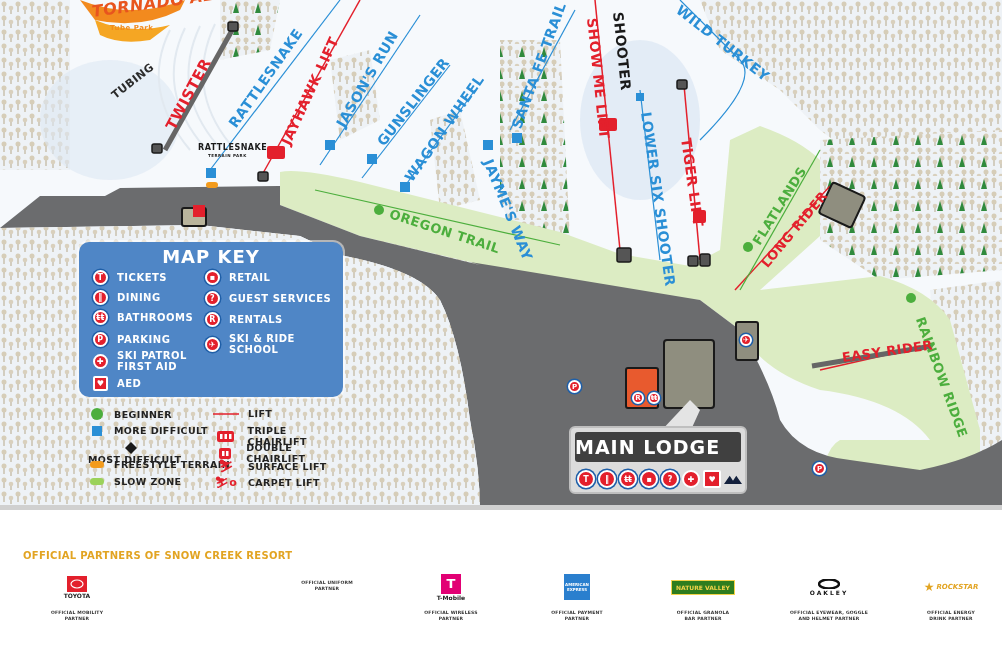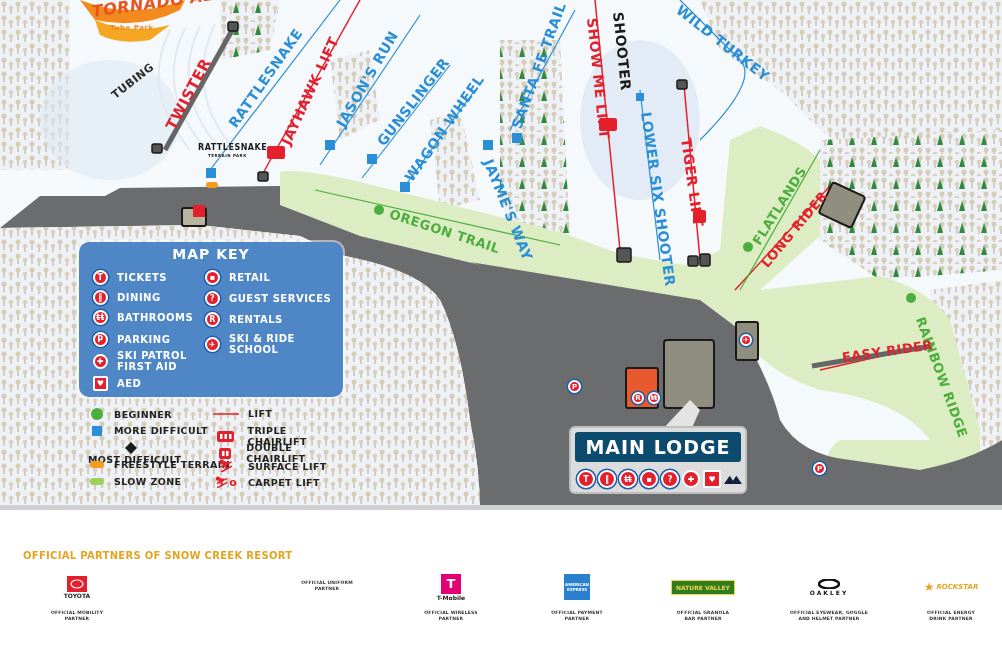--- a/index.html
+++ b/index.html
@@ -7,32 +7,32 @@
   #map { position: absolute; left: 0; top: 0; width: 1002px; height: 510px; overflow: hidden; background: #f4f7fb; }
   #map svg.base { position: absolute; left: 0; top: 0; }
   .trail-label { position: absolute; font-weight: bold; font-size: 14px; white-space: nowrap; transform-origin: left center; letter-spacing: 0.5px; }
   .blue { color: #2a8fd6; }
   .red { color: #e3202c; }
   .green { color: #4cae3d; }
   .black { color: #1a1a1a; }
   .dark { color: #2b2b2b; }
 
   #map-key { position: absolute; left: 79px; top: 242px; width: 264px; height: 155px; background: #4f86c6; border-radius: 10px; box-shadow: 0 0 0 2px rgba(255,255,255,0.5); }
-  #map-key .key-title { position: absolute; left: 0; width: 100%; top: 4px; text-align: center; color: #fff; font-weight: bold; font-size: 14px; letter-spacing: 1px; }
+  #map-key .key-title { position: absolute; left: 0; width: 100%; top: 4px; text-align: center; color: #fff; font-weight: bold; font-size: 18px; letter-spacing: 1px; }
   .key-item { position: absolute; display: flex; align-items: center; color: #fff; font-weight: bold; font-size: 10px; letter-spacing: 0.5px; line-height: 11px; }
   .key-icon { width: 15px; height: 15px; border-radius: 50%; background: #e3202c; border: 2px solid #fff; color: #fff; font-size: 8px; display: flex; align-items: center; justify-content: center; margin-right: 9px; box-shadow: 0 0 0 1.5px #1f5fa8; flex-shrink: 0; }
   .key-icon.sq { border-radius: 2px; box-shadow: none; }
   .key-icon.mtn { background: none; border: none; box-shadow: none; }
 
   #legend { position: absolute; left: 88px; top: 406px; width: 260px; height: 90px; }
   .legend-item { position: absolute; display: flex; align-items: center; font-weight: bold; font-size: 9.5px; color: #222; letter-spacing: 0.4px; }
   .legend-sym { width: 18px; display: flex; align-items: center; justify-content: center; margin-right: 8px; }
 
   #main-lodge-sign { position: absolute; left: 569px; top: 426px; width: 178px; height: 68px; background: #dcdcdc; border-radius: 6px; border: 2px solid #bfbfbf; }
-  #main-lodge-sign .lodge-title { position: absolute; left: 4px; top: 4px; width: 166px; height: 30px; background: #0c4a6e; border-radius: 3px; color: #fff; font-weight: bold; font-size: 19px; text-align: center; line-height: 30px; letter-spacing: 1px; }
+  #main-lodge-sign .lodge-title { position: absolute; left: 4px; top: 4px; width: 166px; height: 30px; background: #404040; border-radius: 3px; color: #fff; font-weight: bold; font-size: 19px; text-align: left; line-height: 30px; letter-spacing: 1px; }
   .lodge-icons { position: absolute; left: 6px; top: 42px; display: flex; gap: 3px; }
   .lodge-icon { width: 18px; height: 18px; border-radius: 50%; background: #e3202c; border: 2px solid #fff; box-shadow: 0 0 0 1.5px #1f5fa8; color: #fff; font-size: 8px; font-weight: bold; display: flex; align-items: center; justify-content: center; }
 
   .p-marker { position: absolute; width: 13px; height: 13px; border-radius: 50%; background: #e3202c; border: 2px solid #fff; box-shadow: 0 0 0 1.5px #1f5fa8; color: #fff; font-size: 7px; font-weight: bold; display: flex; align-items: center; justify-content: center; }
 
   #partners { position: absolute; left: 0; top: 510px; width: 1002px; height: 158px; background: #fff; }
   #partners .partners-title { position: absolute; left: 23px; top: 40px; color: #e2a422; font-weight: bold; font-size: 10px; letter-spacing: 0.3px; }
   .partner { position: absolute; top: 62px; width: 110px; text-align: center; }
   .partner .logo { height: 30px; display: flex; align-items: center; justify-content: center; }
   .partner .caption { font-size: 4.5px; font-weight: bold; color: #333; line-height: 6px; margin-top: 8px; letter-spacing: 0.2px; }

